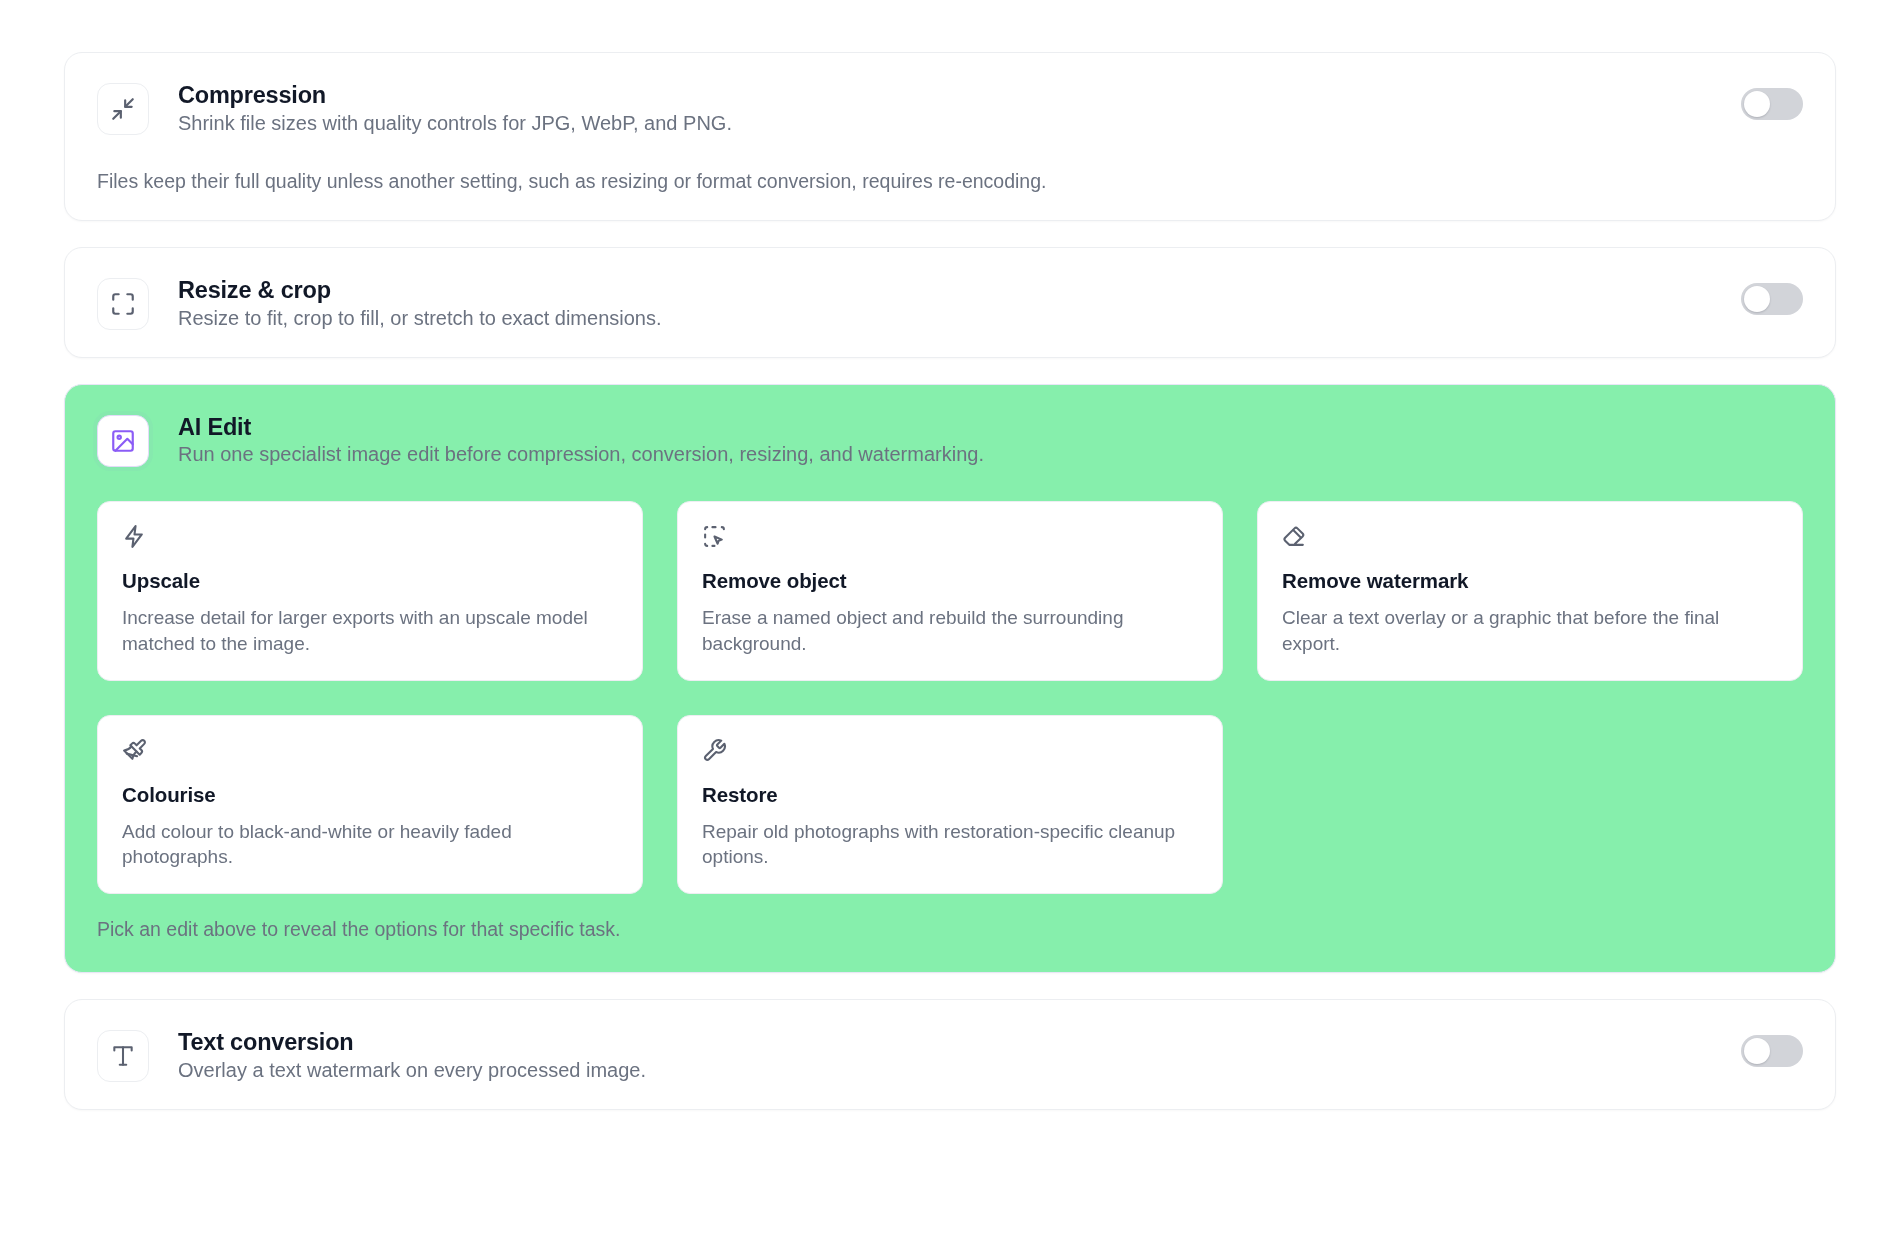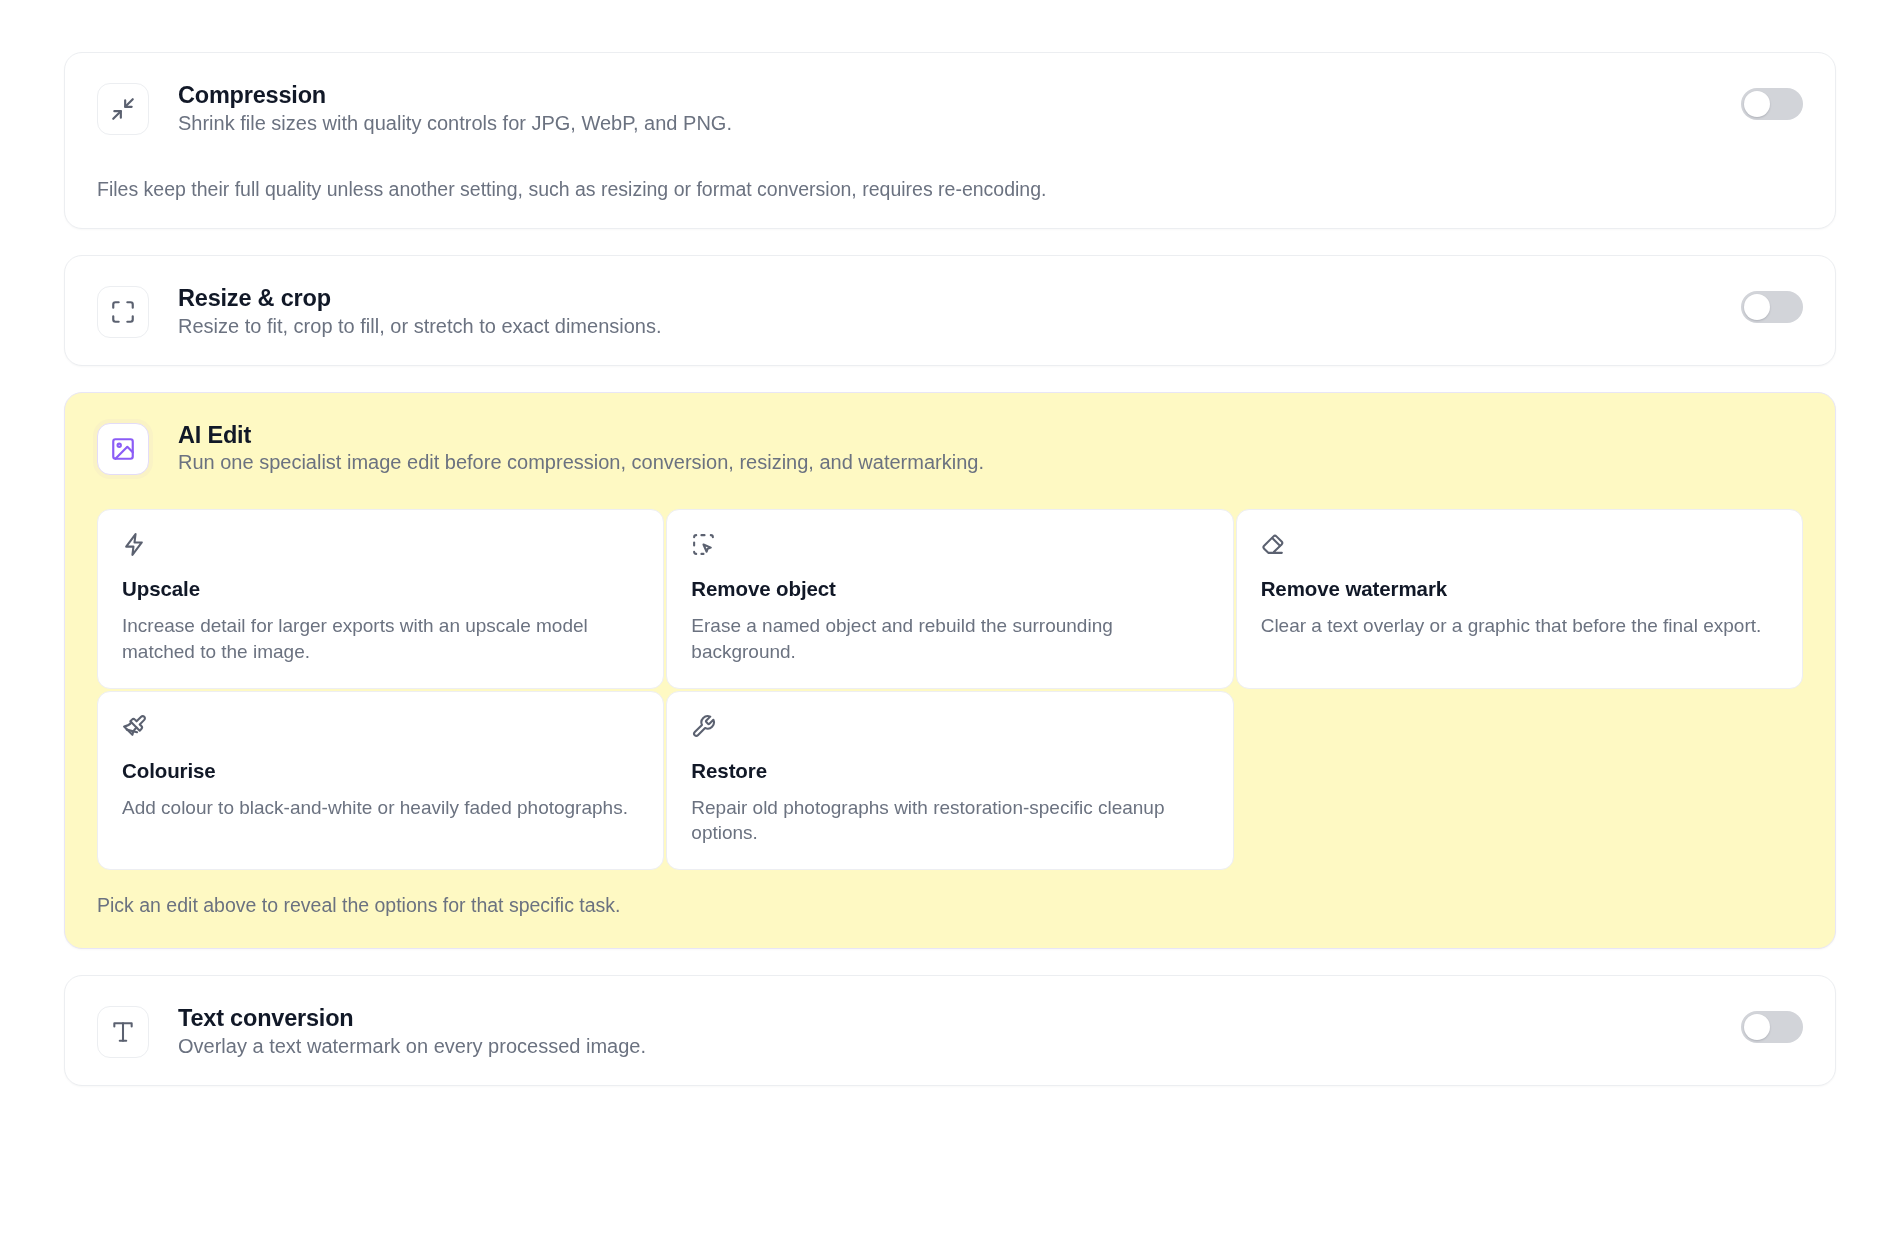--- a/index.html
+++ b/index.html
@@ -24,21 +24,21 @@
   
   .card {
     background: #ffffff;
     border: 1px solid #eceef1;
     border-radius: 18px;
     padding: 28px 32px 26px 32px;
     margin-bottom: 26px;
     box-shadow: 0 1px 2px rgba(16,24,40,0.03);
   }
   .card.ai {
-    background: #fef9c3;
+    background: #86efac;
     border: 1px solid #e8e6f6;
     padding-bottom: 30px;
   }
 
   .card-head {
     display: flex;
     align-items: flex-start;
   }
 
   .icon-box {
@@ -99,30 +99,30 @@
     height: 26px;
     border-radius: 50%;
     background: #ffffff;
     box-shadow: 0 1px 2px rgba(16,24,40,0.18);
   }
 
   
   .card-note {
     font-size: 19.5px;
     color: #6b7280;
-    margin-top: 40px;
+    margin-top: 32px;
     line-height: 1.35;
   }
   .card.ai .card-note { margin-top: 22px; }
 
   
   .opt-grid {
     display: grid;
     grid-template-columns: repeat(3, 1fr);
-    gap: 2px;
+    gap: 34px;
     margin-top: 34px;
   }
   .opt-card {
     background: #ffffff;
     border: 1px solid #edeef2;
     border-radius: 13px;
     padding: 22px 24px 24px 24px;
     min-height: 166px;
   }
   .opt-icon { height: 30px; color: #5b6170; }

